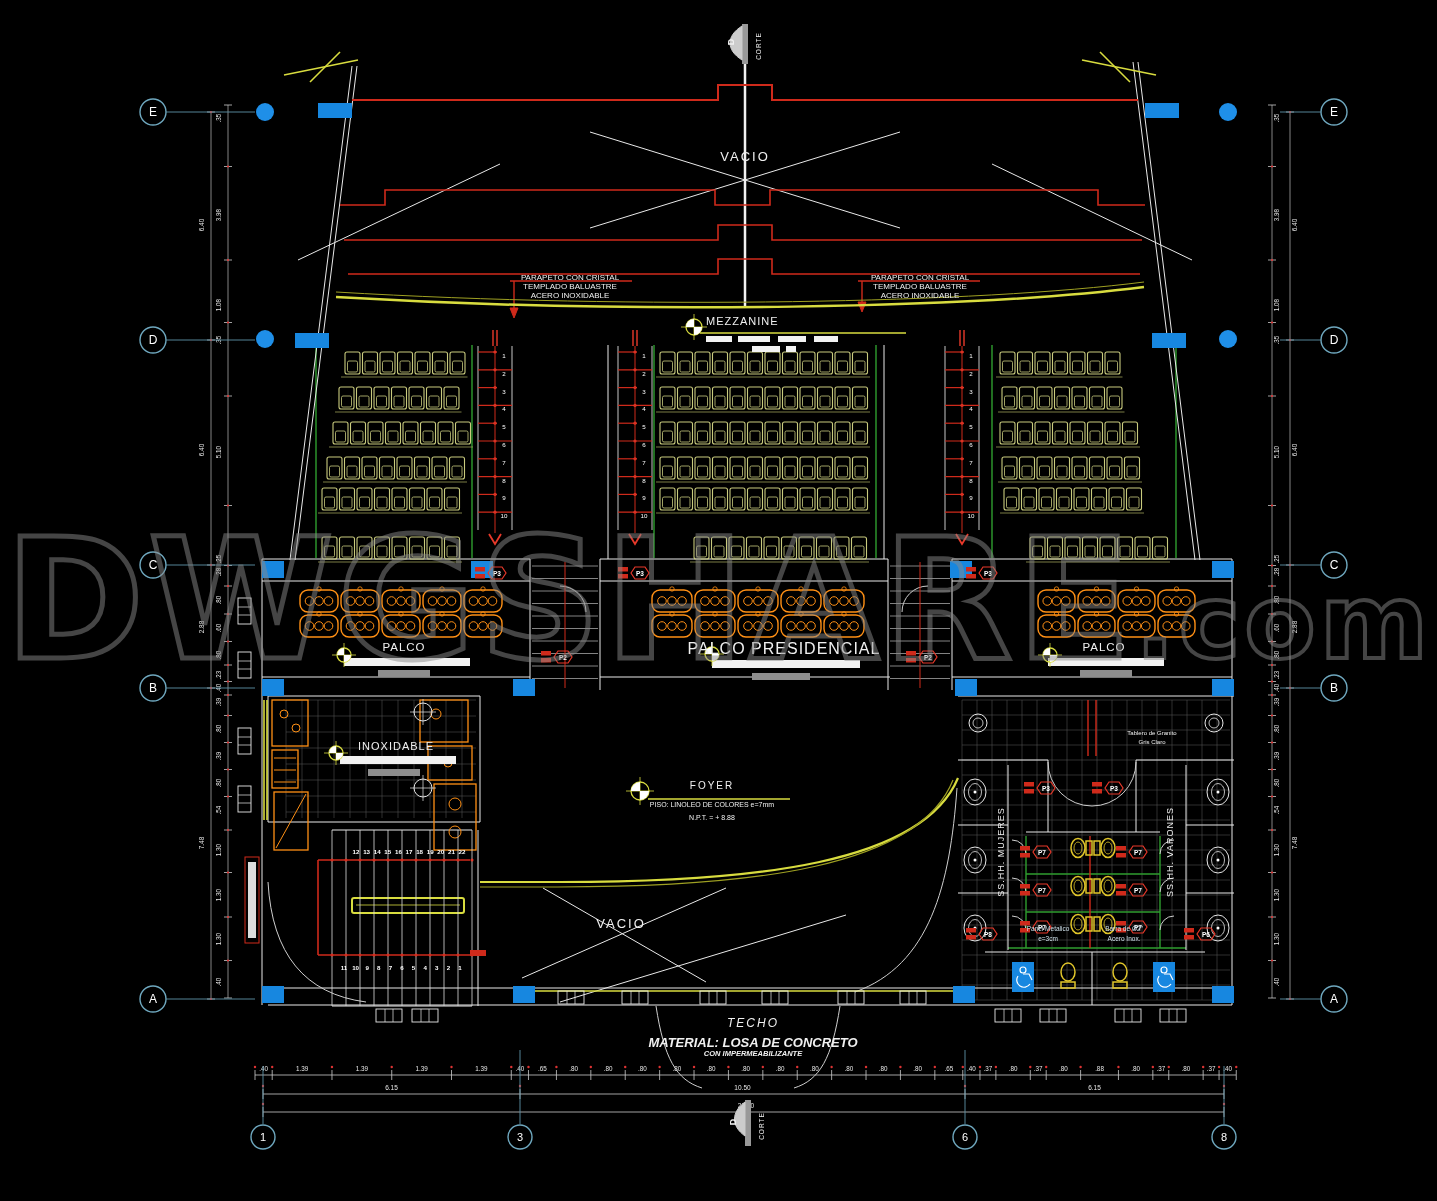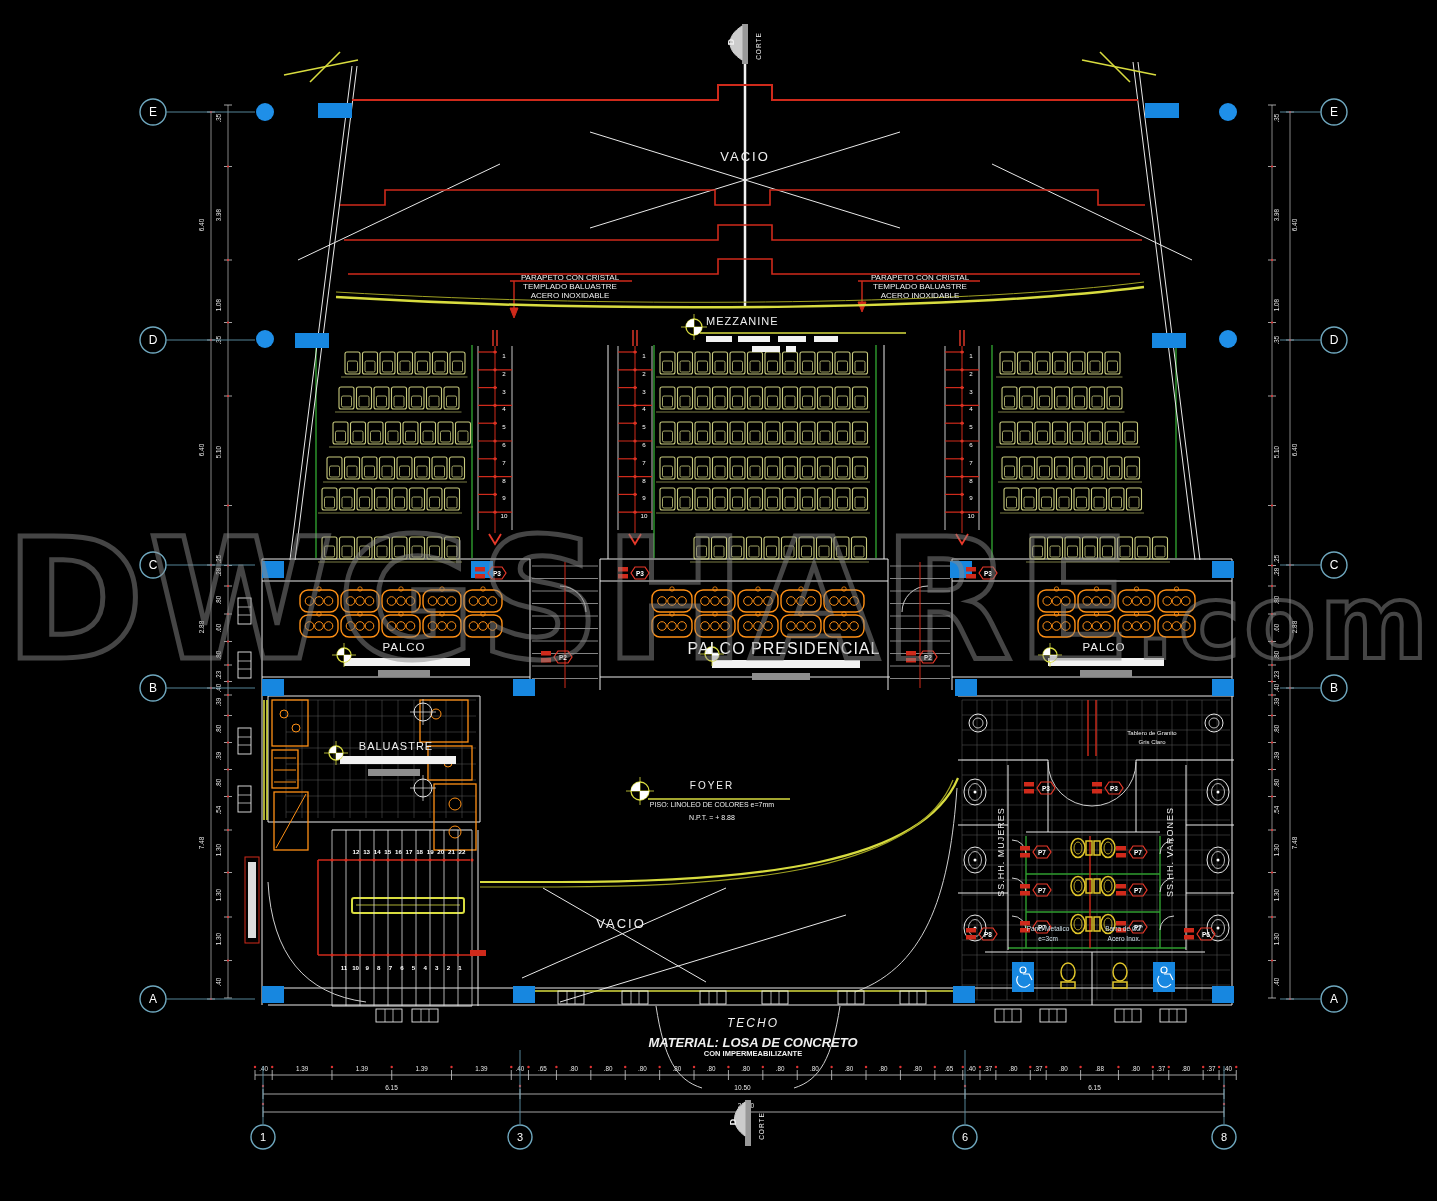--- a/index.html
+++ b/index.html
@@ -1468,31 +1468,31 @@
     <div>TEMPLADO BALUASTRE</div>
     <div>ACERO INOXIDABLE</div>
   </div>
 
   <div class="lbl la" style="left:706px;top:321px;font-size:11px;letter-spacing:1px">MEZZANINE</div>
 
   <div class="lbl" style="left:404px;top:648px;font-size:11.5px;letter-spacing:1px">PALCO</div>
   <div class="lbl" style="left:784px;top:649px;font-size:16px;letter-spacing:1px">PALCO PRESIDENCIAL</div>
   <div class="lbl" style="left:1104px;top:648px;font-size:11.5px;letter-spacing:1px">PALCO</div>
 
-  <div class="lbl" style="left:396px;top:746px;font-size:11px;letter-spacing:1px">BALUASTRE</div>
+  <div class="lbl" style="left:396px;top:746px;font-size:11px;letter-spacing:1px">INOXIDABLE</div>
 
   <div class="lbl" style="left:712px;top:786px;font-size:10px;letter-spacing:2px">FOYER</div>
   <div class="lbl" style="left:712px;top:805px;font-size:7px">PISO: LINOLEO DE COLORES e=7mm</div>
   <div class="lbl" style="left:712px;top:818px;font-size:7px">N.P.T. = + 8.88</div>
 
   <div class="lbl" style="left:621px;top:924px;font-size:13px;letter-spacing:2px">VACIO</div>
 
   <div class="lbl" style="left:753px;top:1024px;font-size:12px;font-style:italic;letter-spacing:2px">TECHO</div>
   <div class="lbl" style="left:753px;top:1043px;font-size:13px;font-style:italic;font-weight:600">MATERIAL: LOSA DE CONCRETO</div>
-  <div class="lbl" style="left:753px;top:1054px;font-size:7.5px;font-weight:600">CON IMPERMEABILIZANTE</div>
+  <div class="lbl" style="left:753px;top:1054px;font-size:7.5px;font-style:italic;font-weight:600">CON IMPERMEABILIZANTE</div>
 
   <div class="lbl rot" style="left:1001px;top:852px;font-size:9px;letter-spacing:1px">SS.HH. MUJERES</div>
   <div class="lbl rot" style="left:1170px;top:852px;font-size:9px;letter-spacing:1px">SS.HH. VARONES</div>
 
   <div class="lbl" style="left:1048px;top:929px;font-size:6.5px;color:#cfe0ea">Panel Metalico</div>
   <div class="lbl" style="left:1048px;top:939px;font-size:6.5px;color:#cfe0ea">e=3cm</div>
   <div class="lbl" style="left:1124px;top:929px;font-size:6.5px;color:#cfe0ea">Barra de Ø2"</div>
   <div class="lbl" style="left:1124px;top:939px;font-size:6.5px;color:#cfe0ea">Acero Inox.</div>
   <div class="lbl" style="left:1152px;top:733px;font-size:6px">Tablero de Granito</div>
   <div class="lbl" style="left:1152px;top:742px;font-size:6px">Gris Claro</div>

